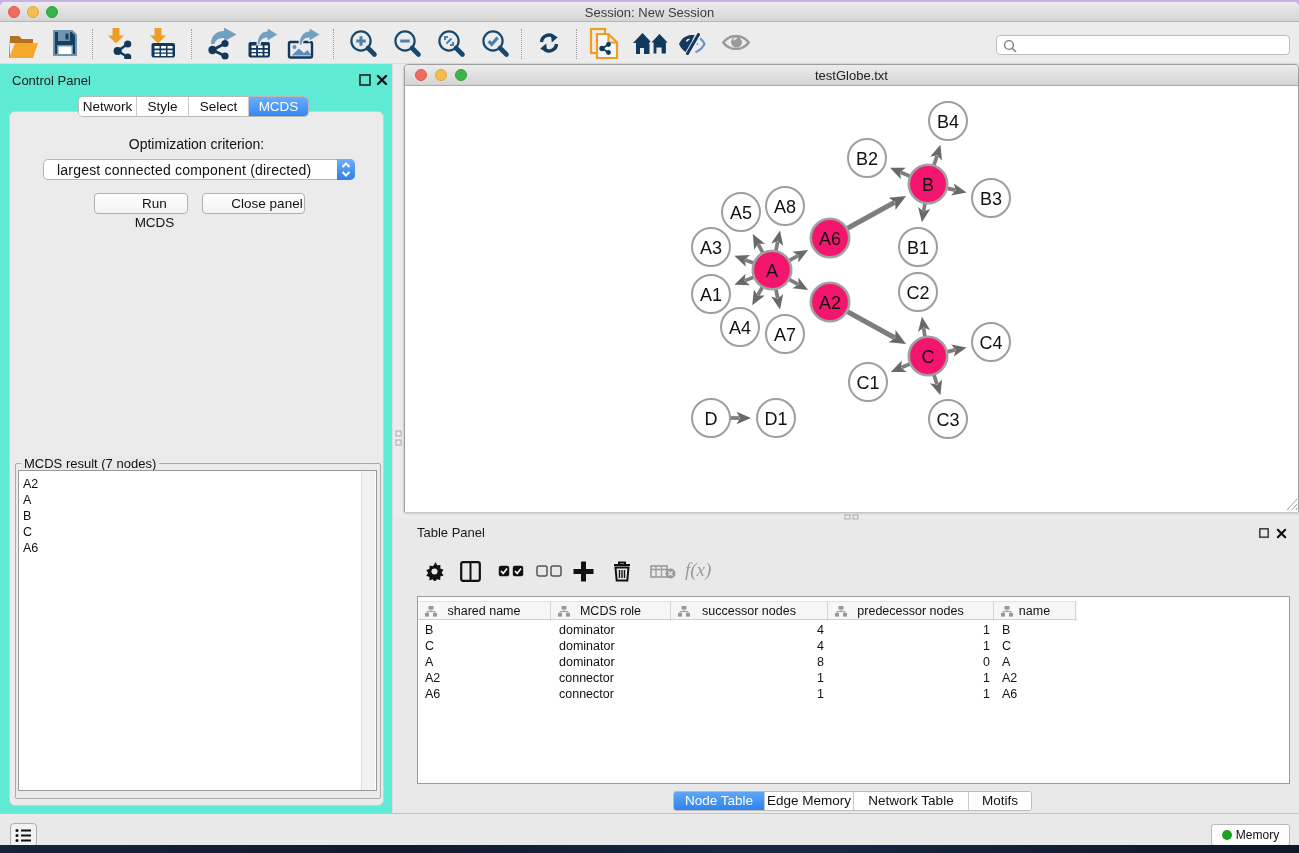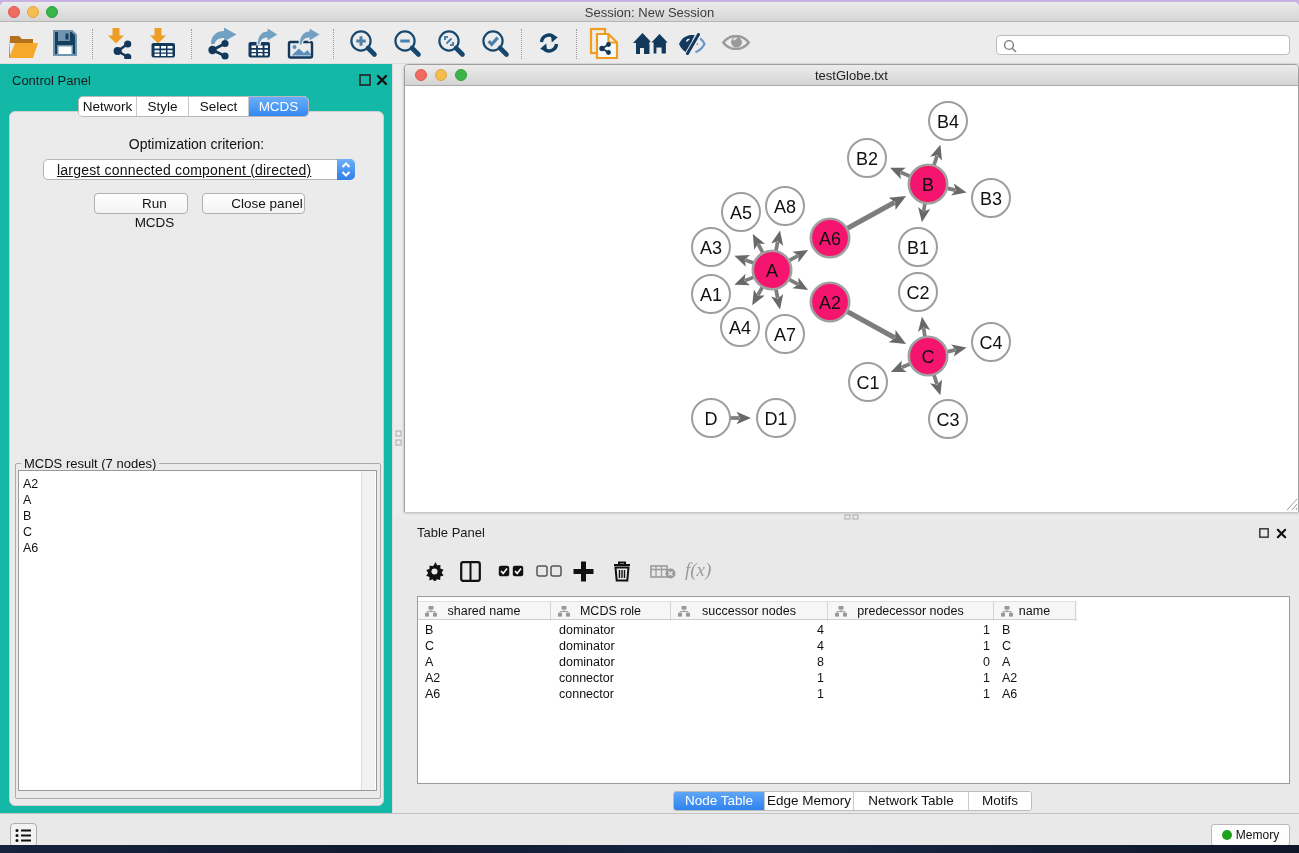--- a/index.html
+++ b/index.html
@@ -9,30 +9,30 @@
 #titlebar{position:absolute;left:0;top:0;width:1299px;height:20px;background:linear-gradient(#ebebeb,#d5d5d5);border-bottom:1px solid #b6b6b6;border-radius:5px 5px 0 0;}
 .tl{position:absolute;top:4px;width:12px;height:12px;border-radius:50%;}
 #titlebar .t1{left:8px;background:#f06b60;border:0.5px solid #dd5850;}
 #titlebar .t2{left:27px;background:#f5bd4f;border:0.5px solid #e0a73c;}
 #titlebar .t3{left:46px;background:#3ab54a;border:0.5px solid #2da03c;}
 #wtitle{position:absolute;top:3px;left:0;width:100%;text-align:center;font-size:13px;color:#3c3c3c;}
 #toolbar{position:absolute;left:0;top:21px;width:1299px;height:41px;background:#ececec;border-bottom:1px solid #dedede;}
 .sep{position:absolute;top:6px;height:30px;width:0;border-left:1px dotted #9a9a9a;}
 #search{position:absolute;left:996px;top:12px;width:294px;height:20px;background:#fff;border:1px solid #bdbdbd;border-radius:4px;}
 
-#cpanel{position:absolute;left:0;top:62px;width:393px;height:750px;background:#14b8a6;border-right:1px solid #dcdcdc;}
+#cpanel{position:absolute;left:0;top:62px;width:393px;height:750px;background:#5eead4;border-right:1px solid #dcdcdc;}
 #cp-title{position:absolute;left:12px;top:9px;font-size:13px;color:#1a1a1a;}
 #cp-box{position:absolute;left:9px;top:47px;width:375px;height:695px;background:#ebebeb;border:1px solid #cfcfcf;border-radius:6px;}
 .tabbar{position:absolute;display:flex;background:#fff;border:1px solid #b9b9b9;border-radius:5px;overflow:hidden;}
 .tabbar .tab{font-size:13.5px;color:#111;text-align:center;line-height:19px;border-right:1px solid #c9c9c9;background:#fff;}
 .tabbar .tab:last-child{border-right:none;}
 .tabbar .sel{background:linear-gradient(#6aaef8,#3388f2);color:#fff;}
 #opt-label{position:absolute;left:0;top:72px;width:393px;text-align:center;font-size:14px;color:#111;}
 #dropdown{position:absolute;left:43px;top:95px;width:312px;height:21px;background:#fff;border:1px solid #b5b5b5;border-radius:5px;}
-#dropdown .txt{position:absolute;left:13px;top:2px;font-size:14px;letter-spacing:0.2px;color:#111;text-decoration:underline;}
+#dropdown .txt{position:absolute;left:13px;top:2px;font-size:14px;letter-spacing:0.2px;color:#111;}
 #dropdown .step{position:absolute;right:-1px;top:-1px;width:18px;height:21px;background:linear-gradient(#6cb0f9,#2f7fe8);border-radius:0 5px 5px 0;}
 .btn{position:absolute;height:21px;background:linear-gradient(#ffffff,#f3f3f3);border:1px solid #b0b0b0;border-radius:4px;font-size:13.5px;color:#111;text-align:center;line-height:19px;padding-left:27px;}
 #groupbox{position:absolute;left:15px;top:399px;width:366px;height:336px;border:1px solid #ababab;border-radius:2px;}
 #grouplabel{position:absolute;left:21px;top:392px;background:#e9e9e9;padding:0 3px;font-size:13px;color:#111;}
 #listarea{position:absolute;left:18px;top:406px;width:359px;height:321px;background:#fff;border:1px solid #999;}
 #listarea .scroll{position:absolute;right:1px;top:0;width:14px;height:100%;background:#f2f2f2;border-left:1px solid #dcdcdc;}
 #listarea .li{font-size:12.5px;color:#111;line-height:16px;padding-left:4px;}
 
 #iframe1{position:absolute;left:404px;top:62px;width:895px;height:448px;background:#fff;border:1px solid #9e9e9e;border-radius:4px 4px 0 0;box-shadow:0 1px 3px rgba(0,0,0,0.25);}
 #if1-tb{position:absolute;left:0;top:0;width:100%;height:21px;background:linear-gradient(#ececec,#d4d4d4);border-bottom:1px solid #aaa;border-radius:4px 4px 0 0;}

